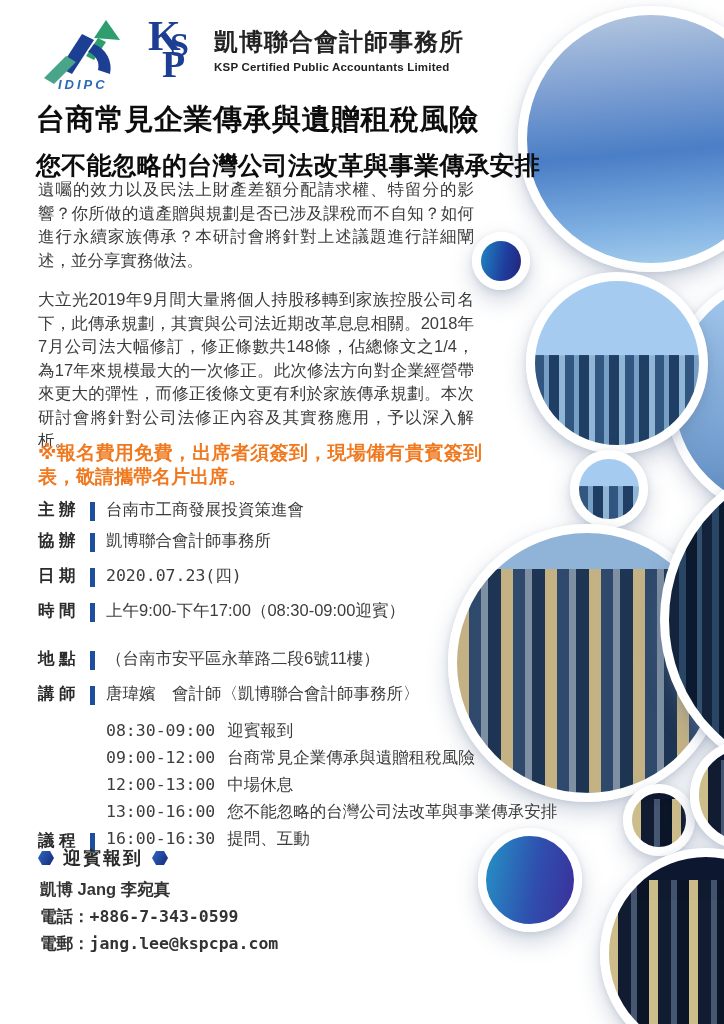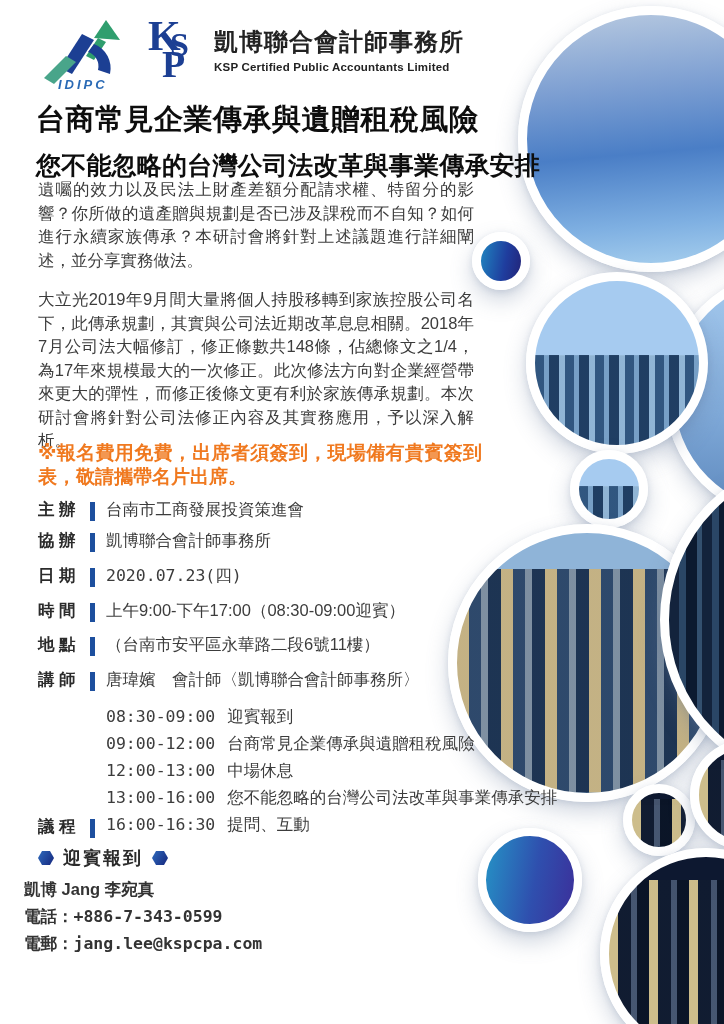--- a/index.html
+++ b/index.html
@@ -61,33 +61,33 @@
   .p2{top:288px;}
   .notice{position:absolute;left:38px;top:441px;width:444px;z-index:3;font-size:19px;line-height:24px;
         font-weight:700;color:#f0791f;text-align:justify;}
   
   .info{position:absolute;left:38px;top:498px;width:480px;z-index:3;font-size:16.5px;}
   .row{display:flex;align-items:flex-end;margin-bottom:8px;line-height:23px;}
   .row.gap{margin-bottom:12px;}
   .lbl{width:50px;flex:0 0 50px;font-weight:700;color:#2b2b2b;}
   .bar{flex:0 0 5px;width:5px;height:19px;background:#1d4f9e;margin:2px 11px 0 2px;}
   .val{color:#3c3c3c;}
-  .val .line2{margin-top:3px;}
+  .val .line2{margin-top:17px;}
   .mono{font-family:"DejaVu Sans Mono","Liberation Mono",monospace;}
   .agenda-col{display:flex;flex-direction:column;}
   .agenda-line{line-height:27px;white-space:nowrap;}
   .agenda-line .topic{margin-left:12px;}
   
   .contact-h{position:absolute;left:38px;top:846px;z-index:3;display:flex;align-items:center;
              font-size:18px;font-weight:700;color:#2b2b2b;letter-spacing:2px;}
   .hex{width:16px;height:14px;background:linear-gradient(120deg,#2f6bbd,#15267d);
        clip-path:polygon(25% 0,75% 0,100% 50%,75% 100%,25% 100%,0 50%);}
   .hex.left{margin-right:9px;}
   .hex.right{margin-left:9px;}
-  .contact{position:absolute;left:24px;top:876px;z-index:3;font-size:16.5px;font-weight:700;color:#333;}
+  .contact{position:absolute;left:40px;top:876px;z-index:3;font-size:16.5px;font-weight:700;color:#333;}
   .contact .cline{line-height:27px;}
 </style>
 </head>
 <body>
 
 <div class="page">
 
   <div class="circle sky1 c1"></div>
   <div class="circle dotgrad1 c2"></div>
   <div class="circle sky2 c3"></div>

